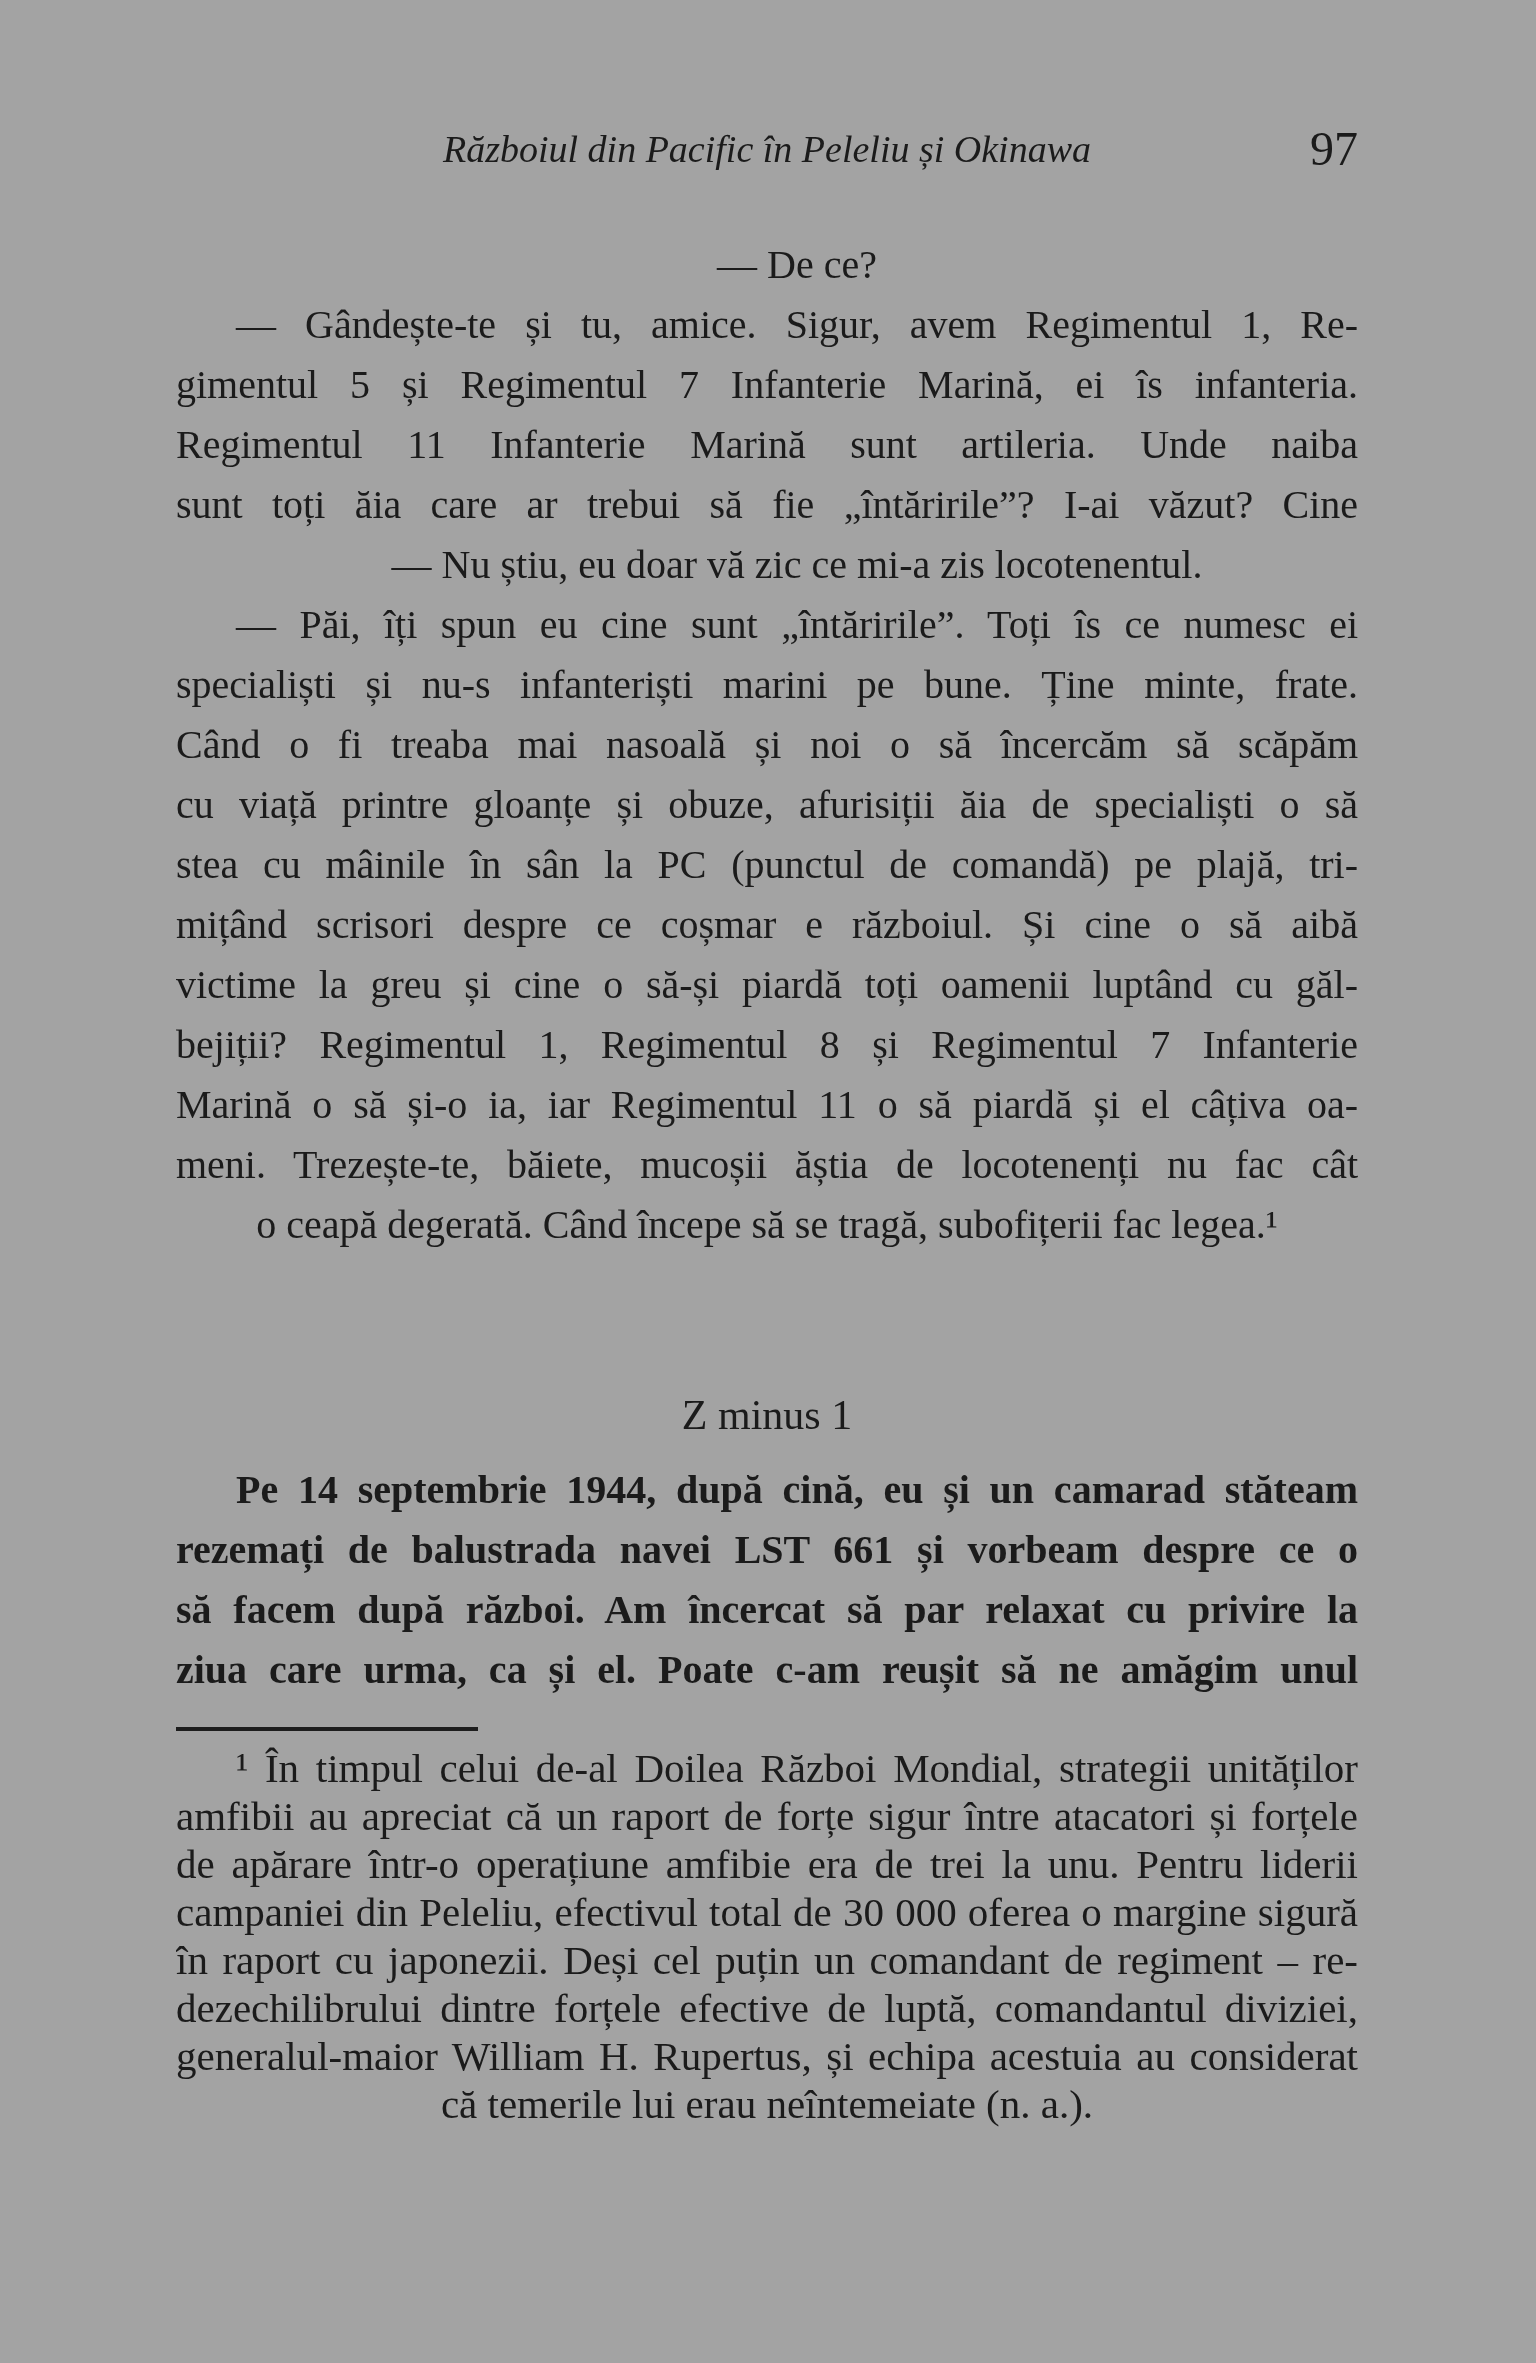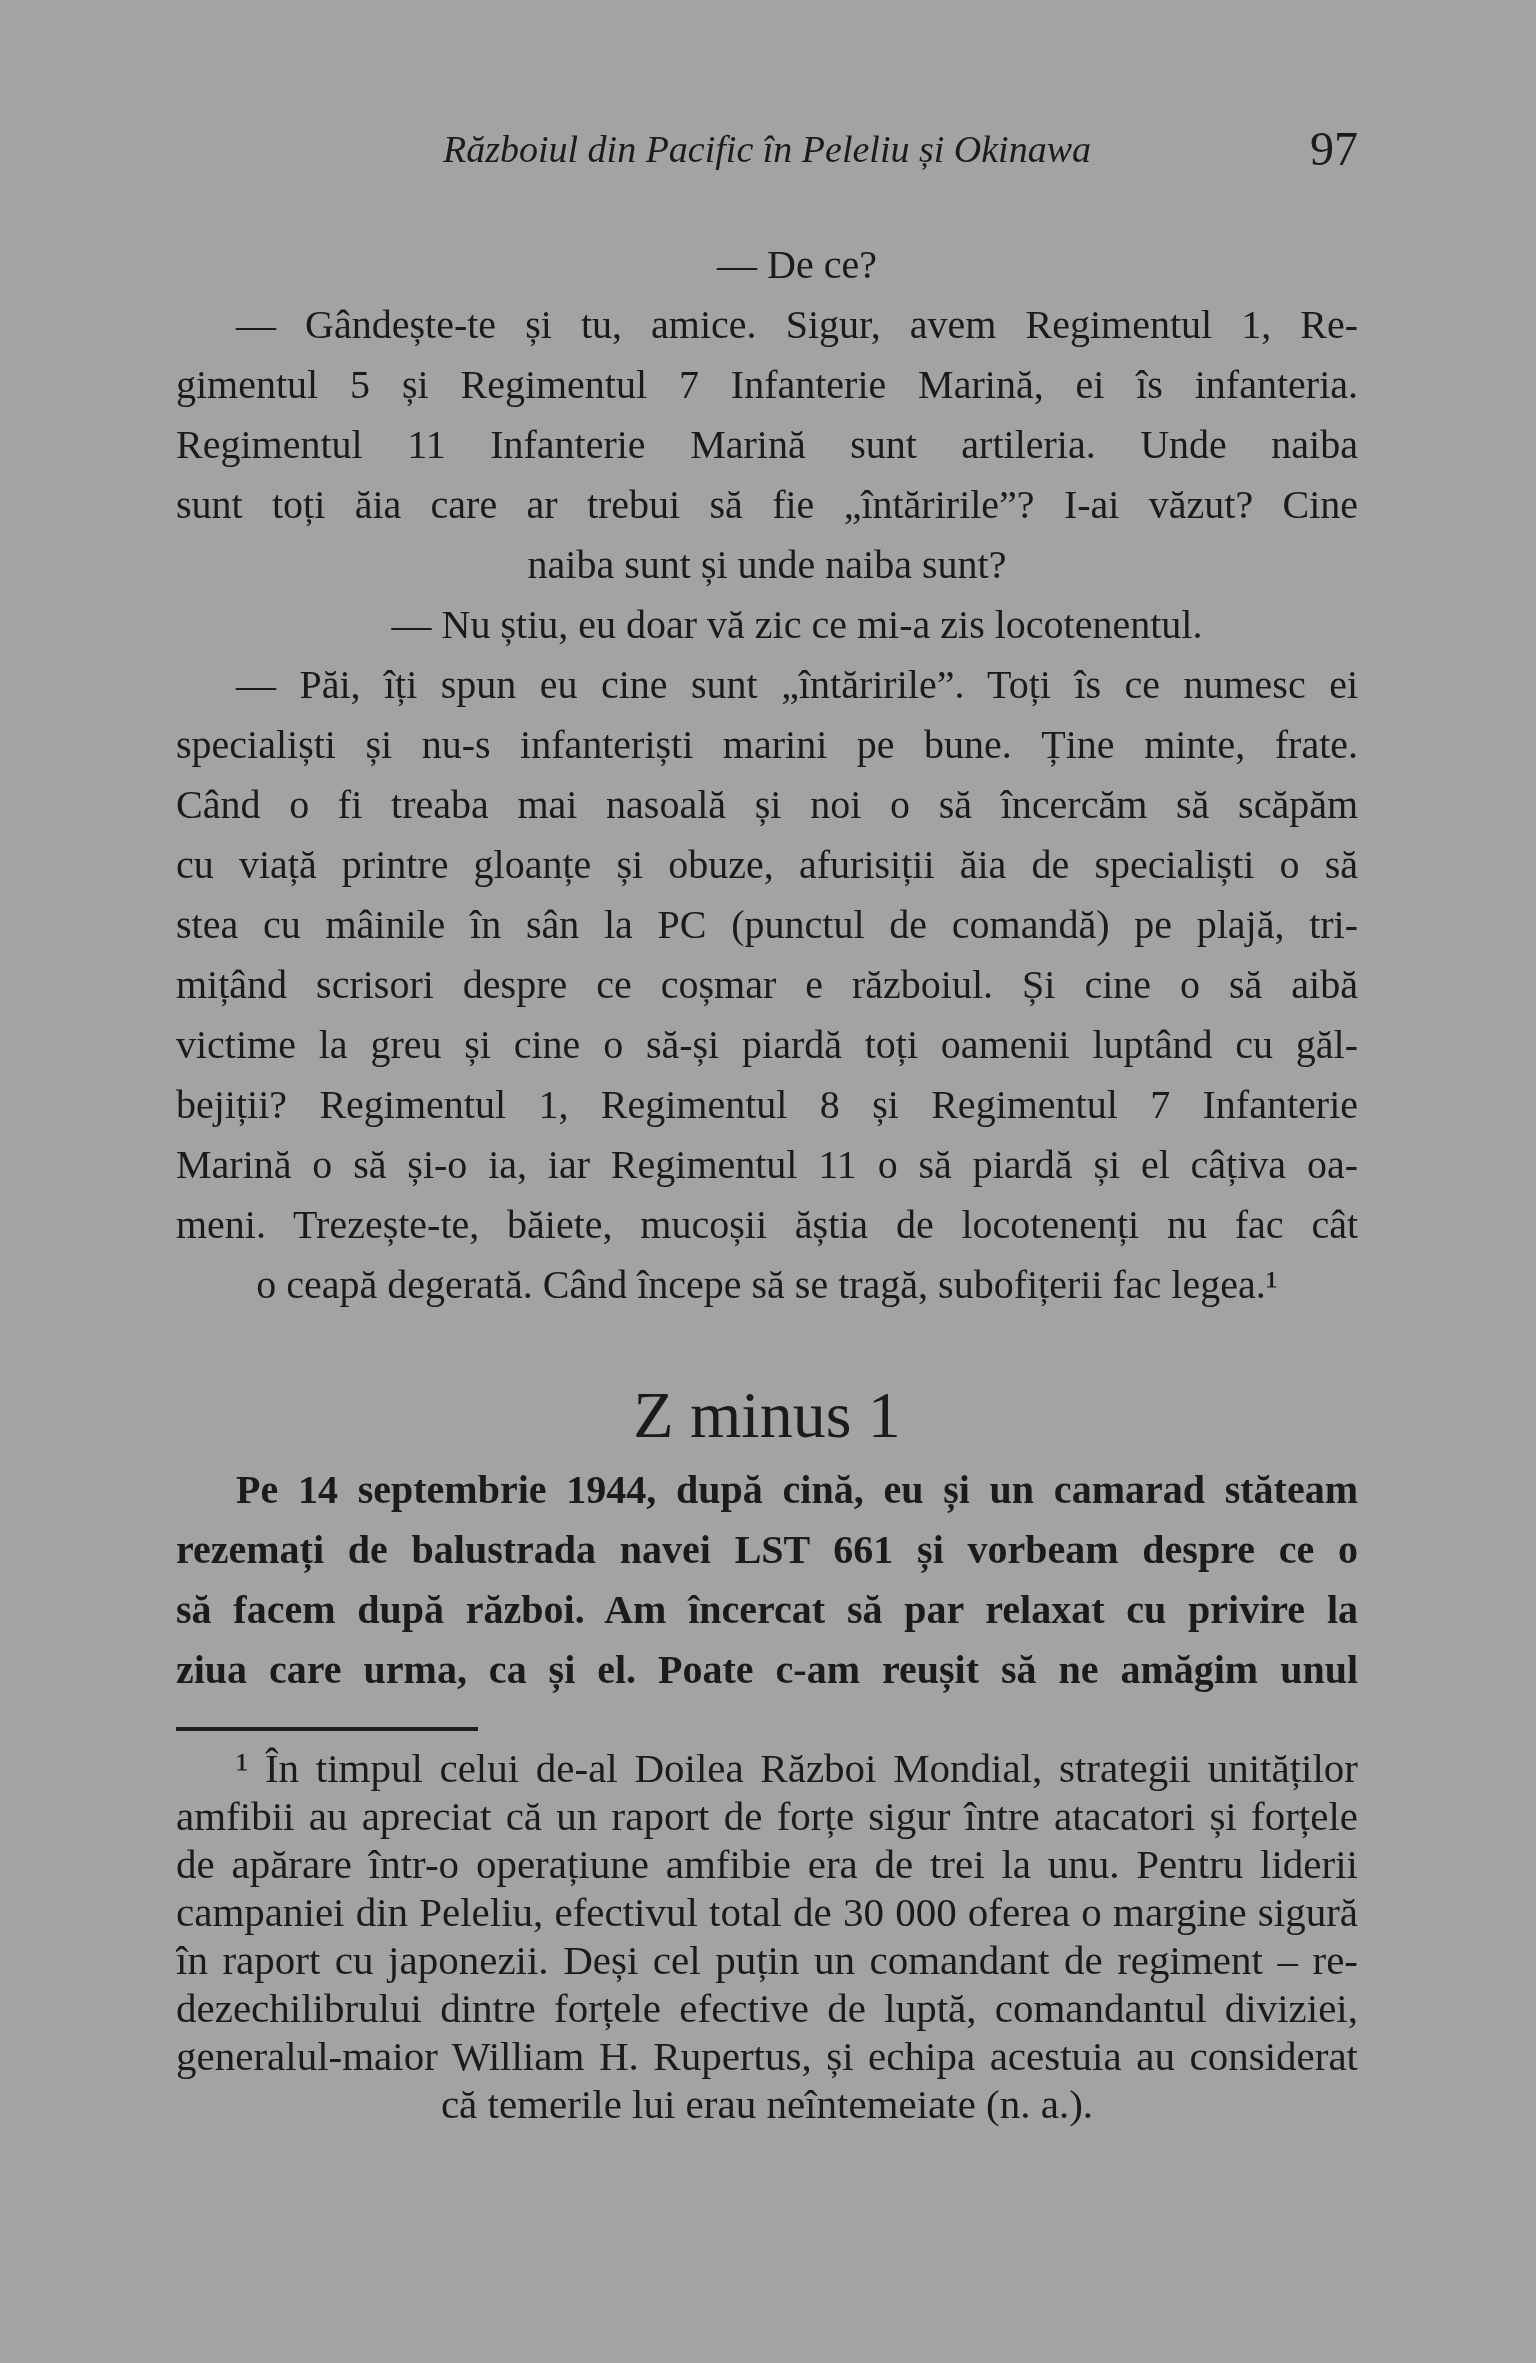--- a/index.html
+++ b/index.html
@@ -65,21 +65,21 @@
   }
   .line.ind {
     padding-left: 60px;
   }
   .section-heading {
     position: absolute;
     top: 1378px;
     left: 0;
     width: 1182px;
     margin: 0;
-    font-size: 66px;
+    font-size: 42px;
     line-height: 74px;
     font-weight: normal;
     text-align: center;
   }
   .footnote-rule {
     position: absolute;
     top: 1727px;
     left: 0;
     width: 302px;
     height: 4px;
@@ -108,21 +108,20 @@
   </header>
 
   <main class="text-column">
 
     <section class="body-text body-first">
         <div class="line ind">— De ce?</div>
         <div class="line just ind">— Gândește-te și tu, amice. Sigur, avem Regimentul 1, Re-</div>
         <div class="line just">gimentul 5 și Regimentul 7 Infanterie Marină, ei îs infanteria.</div>
         <div class="line just">Regimentul 11 Infanterie Marină sunt artileria. Unde naiba</div>
         <div class="line just">sunt toți ăia care ar trebui să fie „întăririle”? I-ai văzut? Cine</div>
-        <div class="line">naiba sunt și unde naiba sunt?</div>
         <div class="line ind">— Nu știu, eu doar vă zic ce mi-a zis locotenentul.</div>
         <div class="line just ind">— Păi, îți spun eu cine sunt „întăririle”. Toți îs ce numesc ei</div>
         <div class="line just">specialiști și nu-s infanteriști marini pe bune. Ține minte, frate.</div>
         <div class="line just">Când o fi treaba mai nasoală și noi o să încercăm să scăpăm</div>
         <div class="line just">cu viață printre gloanțe și obuze, afurisiții ăia de specialiști o să</div>
         <div class="line just">stea cu mâinile în sân la PC (punctul de comandă) pe plajă, tri-</div>
         <div class="line just">mițând scrisori despre ce coșmar e războiul. Și cine o să aibă</div>
         <div class="line just">victime la greu și cine o să-și piardă toți oamenii luptând cu găl-</div>
         <div class="line just">bejiții? Regimentul 1, Regimentul 8 și Regimentul 7 Infanterie</div>
         <div class="line just">Marină o să și-o ia, iar Regimentul 11 o să piardă și el câțiva oa-</div>

